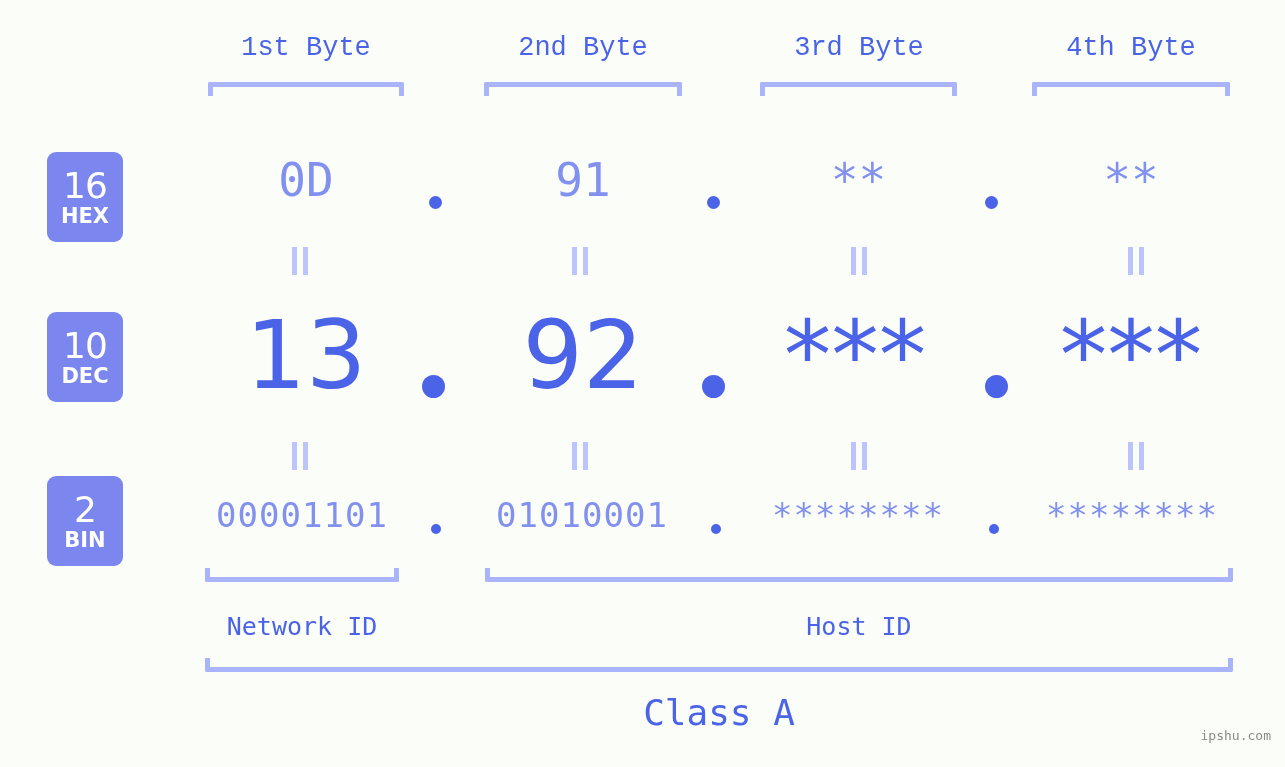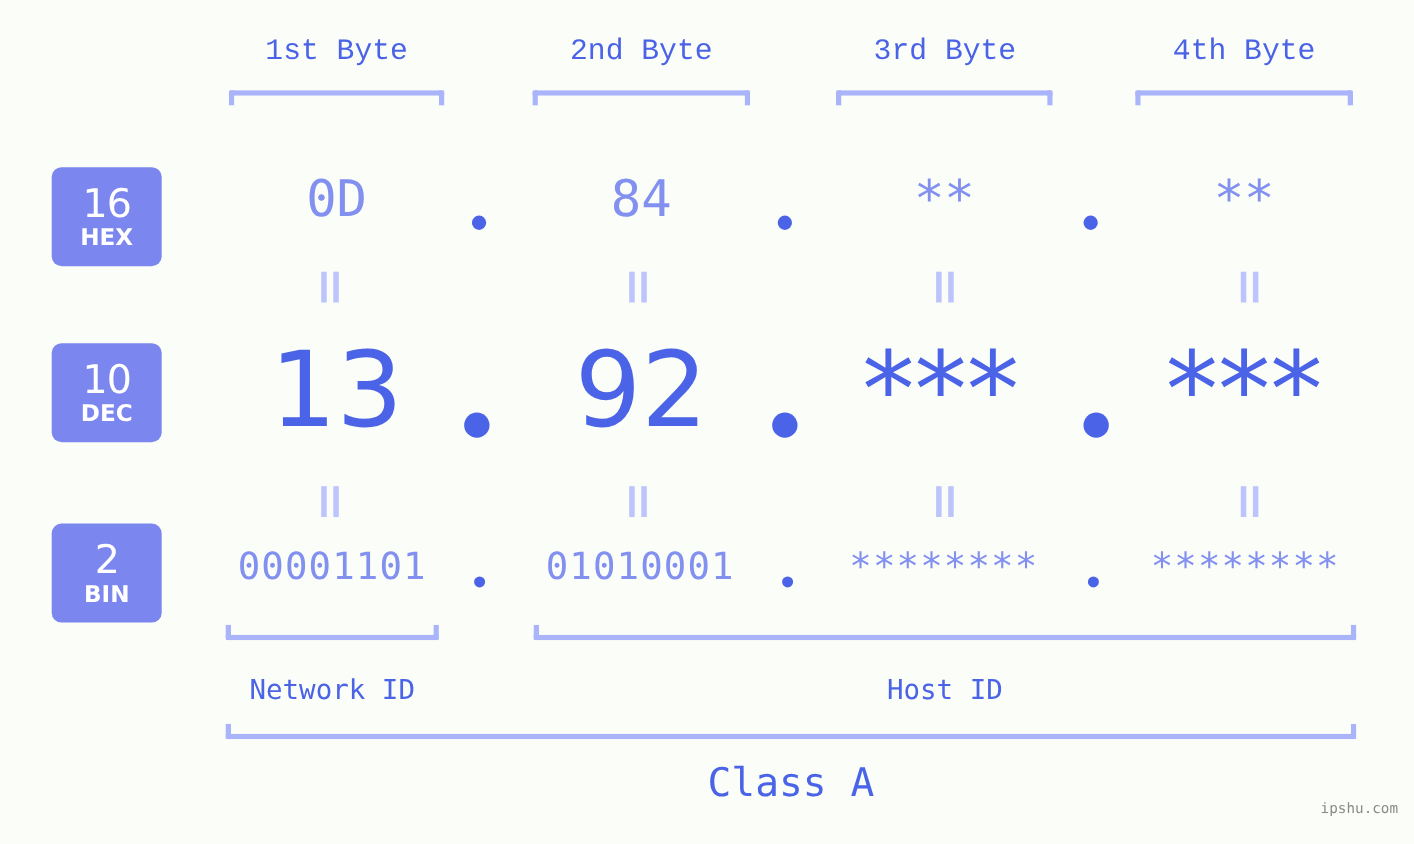--- a/index.html
+++ b/index.html
@@ -54,21 +54,21 @@
     height: 14px;
     box-sizing: border-box;
     border-bottom-left-radius: 2px;
     border-bottom-right-radius: 2px;
   }
 
   
   .badge {
     position: absolute;
     left: 47px;
-    width: 100px;
+    width: 76px;
     background: #7b86ef;
     border-radius: 9px;
     color: #ffffff;
     display: flex;
     flex-direction: column;
     align-items: center;
     justify-content: center;
     line-height: 1;
   }
   .badge .num {
@@ -207,21 +207,21 @@
   <div class="bracket-top" style="left:760px; top:82px; width:197px;"></div>
   <div class="bracket-top" style="left:1032px; top:82px; width:198px;"></div>
 
   <div class="badge" id="badge-hex">
     <span class="num">16</span>
     <span class="unit">HEX</span>
   </div>
 
   <div class="cell hex-val" style="left:208px; width:196px;">0D</div>
   <div class="hex-dot" style="left:429px;"></div>
-  <div class="cell hex-val" style="left:484px; width:198px;">84</div>
+  <div class="cell hex-val" style="left:484px; width:198px;">91</div>
   <div class="hex-dot" style="left:707px;"></div>
   <div class="cell hex-val" style="left:760px; width:197px;">**</div>
   <div class="hex-dot" style="left:985px;"></div>
   <div class="cell hex-val" style="left:1032px; width:198px;">**</div>
 
   <div class="eq eq-row1" style="left:292px;">
       <i></i>
       <i></i>
     </div>
   <div class="eq eq-row1" style="left:572px;">

